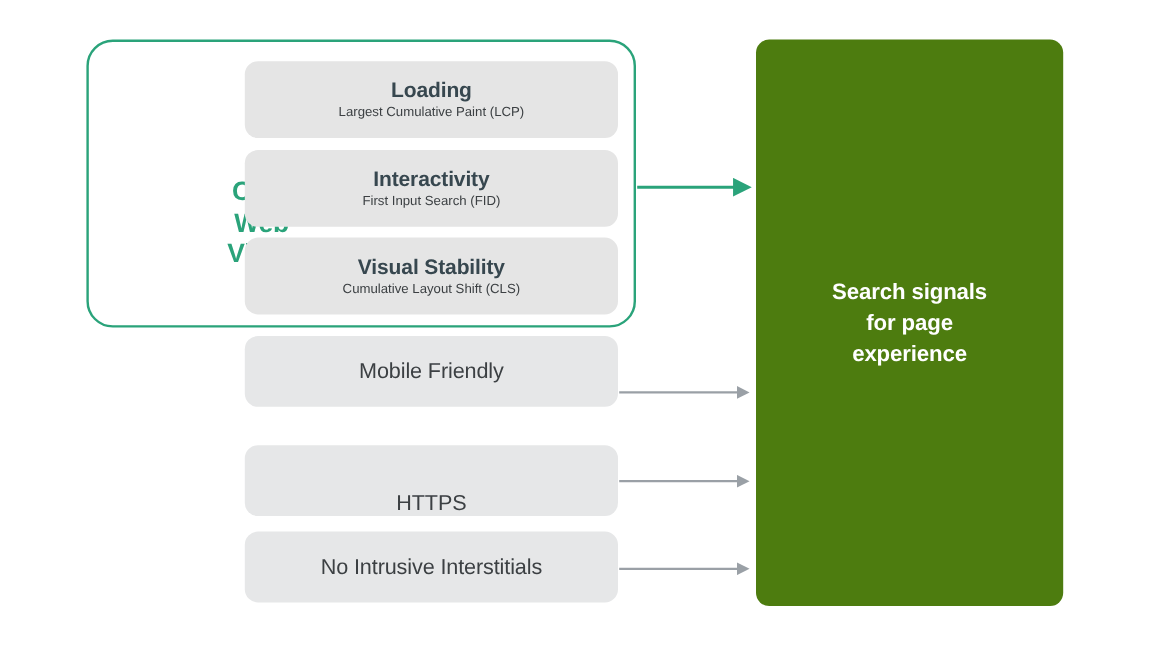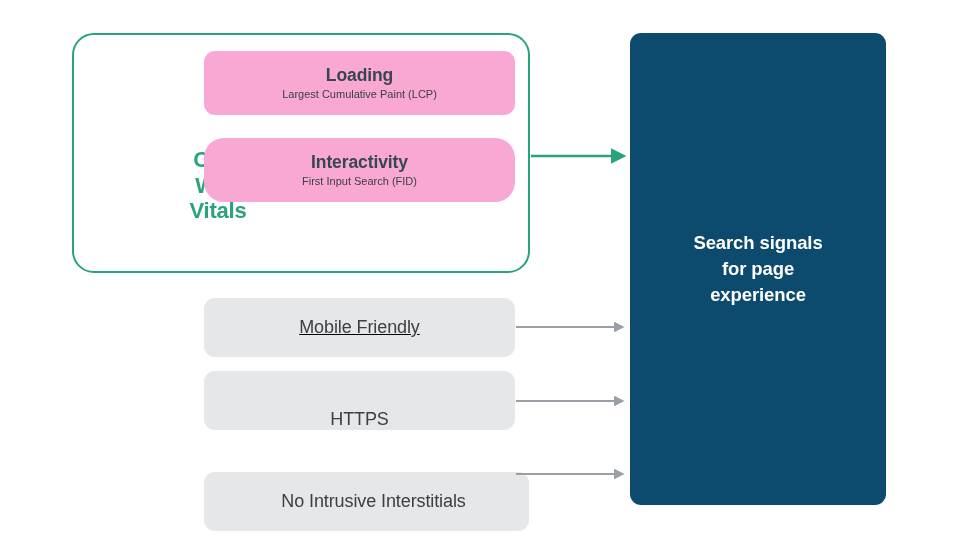--- a/index.html
+++ b/index.html
@@ -45,29 +45,29 @@
     letter-spacing: -0.2px;
   }
   .cwv-label span { display: block; }
 
   
   .vital-card {
     position: absolute;
     left: 204px;
     width: 311px;
     height: 64px;
-    background: #f9a8d4;
+    background: #e5e5e5;
     border-radius: 11px;
     display: flex;
     flex-direction: column;
     align-items: center;
     justify-content: center;
   }
   .vital-card.c0 { top: 51px; }
-  .vital-card.c1 { top: 138px; border-radius: 20px; }
+  .vital-card.c1 { top: 125px; }
   .vital-card.c2 { top: 198px; }
   .vital-title {
     color: #37474f;
     font-size: 17.5px;
     font-weight: bold;
     letter-spacing: -0.1px;
     line-height: 1.2;
   }
   .vital-sub {
     color: #3c4043;
@@ -82,38 +82,38 @@
     position: absolute;
     left: 204px;
     width: 311px;
     height: 59px;
     background: #e6e7e8;
     border-radius: 11px;
     display: flex;
     align-items: center;
     justify-content: center;
   }
-  .grey-box.g0 { top: 298px; text-decoration: underline; }
+  .grey-box.g0 { top: 280px; }
   .grey-box.g1 { top: 371px; align-items: flex-end; }
-  .grey-box.g2 { top: 472px; padding-left: 14px; }
+  .grey-box.g2 { top: 443px; }
   .grey-label {
     color: #3c4043;
     font-size: 18px;
     font-weight: normal;
     letter-spacing: -0.1px;
   }
 
   
   .blue-box {
     position: absolute;
     left: 630px;
     top: 33px;
     width: 256px;
     height: 472px;
-    background: #0c4a6e;
+    background: #4d7c0f;
     border-radius: 11px;
     display: flex;
     align-items: center;
     justify-content: center;
   }
   .blue-text {
     color: #ffffff;
     font-size: 18.5px;
     font-weight: bold;
     text-align: center;
@@ -146,20 +146,24 @@
   </div>
 
   <div class="vital-card c0">
     <div class="vital-title">Loading</div>
     <div class="vital-sub">Largest Cumulative Paint (LCP)</div>
   </div>
   <div class="vital-card c1">
     <div class="vital-title">Interactivity</div>
     <div class="vital-sub">First Input Search (FID)</div>
   </div>
+  <div class="vital-card c2">
+    <div class="vital-title">Visual Stability</div>
+    <div class="vital-sub">Cumulative Layout Shift (CLS)</div>
+  </div>
 
   <div class="grey-box g0">
     <div class="grey-label">Mobile Friendly</div>
   </div>
   <div class="grey-box g1">
     <div class="grey-label">HTTPS</div>
   </div>
   <div class="grey-box g2">
     <div class="grey-label">No Intrusive Interstitials</div>
   </div>

